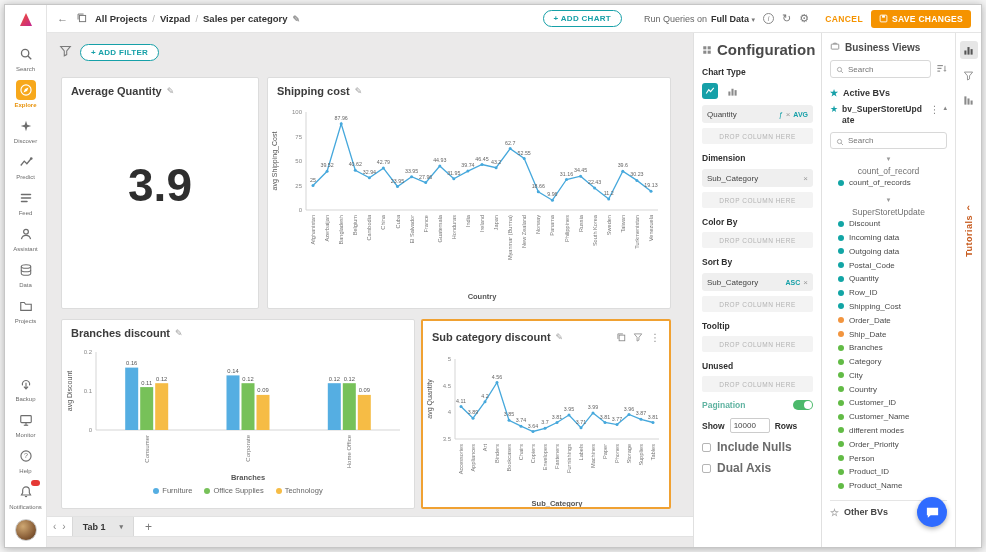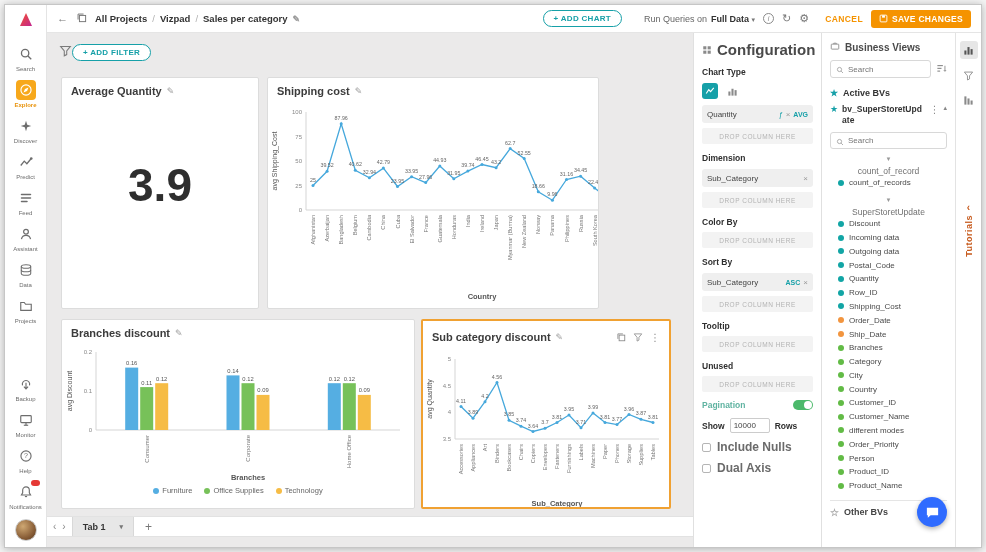--- a/index.html
+++ b/index.html
@@ -38,35 +38,35 @@
   .info-circ { width:11px; height:11px; border:1px solid #8a8a8a; border-radius:50%; font-size:7px; color:#8a8a8a;
                display:flex; align-items:center; justify-content:center; font-style:italic; cursor:pointer; }
   .cancel { color:#f59300; font-weight:bold; font-size:8.5px; letter-spacing:.4px; cursor:pointer; margin-left:8px; white-space:nowrap; }
   .save { background:#f59300; border:none; color:#fff; border-radius:3px; font-size:8.5px; font-weight:bold;
           padding:4px 8px; display:flex; align-items:center; gap:4px; letter-spacing:.3px; cursor:pointer; font-family:inherit; white-space:nowrap; }
 
   .content { flex:1; display:flex; min-height:0; }
 
   
   .canvas { flex:1; position:relative; background:#ebeaea; min-width:0; }
-  .filter-row { position:absolute; top:10px; left:12px; display:flex; gap:0; align-items:center; }
+  .filter-row { position:absolute; top:10px; left:12px; display:flex; gap:8px; align-items:center; }
   .funnel { color:#7a7a7a; cursor:pointer; }
   .tile { position:absolute; background:#fff; border:1px solid #dcdcdc; border-radius:2px; overflow:hidden; cursor:pointer; }
   .tile.selected { border:2px solid #f0a132; }
   .tile-head { display:flex; align-items:center; gap:5px; padding:7px 9px 1px; }
   .tile-title { font-size:11px; font-weight:bold; color:#3c3c3c; }
   .tile-actions { margin-left:auto; display:flex; gap:7px; align-items:center; color:#8b8b8b; }
   .kebab { font-size:10px; color:#8b8b8b; cursor:pointer; }
   .big-number { font-size:46px; font-weight:bold; color:#2e2e2e; text-align:center; margin-top:60px; }
   .chart { padding:0 2px; }
   .legend { display:flex; justify-content:center; gap:12px; font-size:7.5px; color:#666; }
   .lg-item { display:flex; align-items:center; gap:3px; cursor:pointer; }
   .lg-dot { width:6px; height:6px; border-radius:50%; display:inline-block; }
   .t1 { left:14px; top:44px; width:198px; height:232px; }
-  .t2 { left:220px; top:44px; width:332px; height:232px; }
+  .t2 { left:220px; top:44px; width:404px; height:232px; }
   .t3 { left:14px; top:286px; width:354px; height:190px; }
   .t4 { left:374px; top:286px; width:250px; height:190px; }
   .tabbar { position:absolute; left:0; right:0; bottom:10px; height:21px; background:#fff;
             border-top:1px solid #e2e2e2; border-bottom:1px solid #e2e2e2; display:flex; align-items:center; gap:6px; padding:0 6px; }
   .tab-arrow { color:#8a8a8a; font-size:10px; cursor:pointer; }
   .tab { background:#e7e7e7; height:100%; display:flex; align-items:center; gap:14px; padding:0 10px;
          font-size:9px; font-weight:bold; color:#333; cursor:pointer; border-left:1px solid #d8d8d8; border-right:1px solid #d8d8d8; }
   .tab .chev { color:#777; font-size:7px; }
   .add-tab { color:#777; font-size:12px; cursor:pointer; padding:0 5px; }
 

